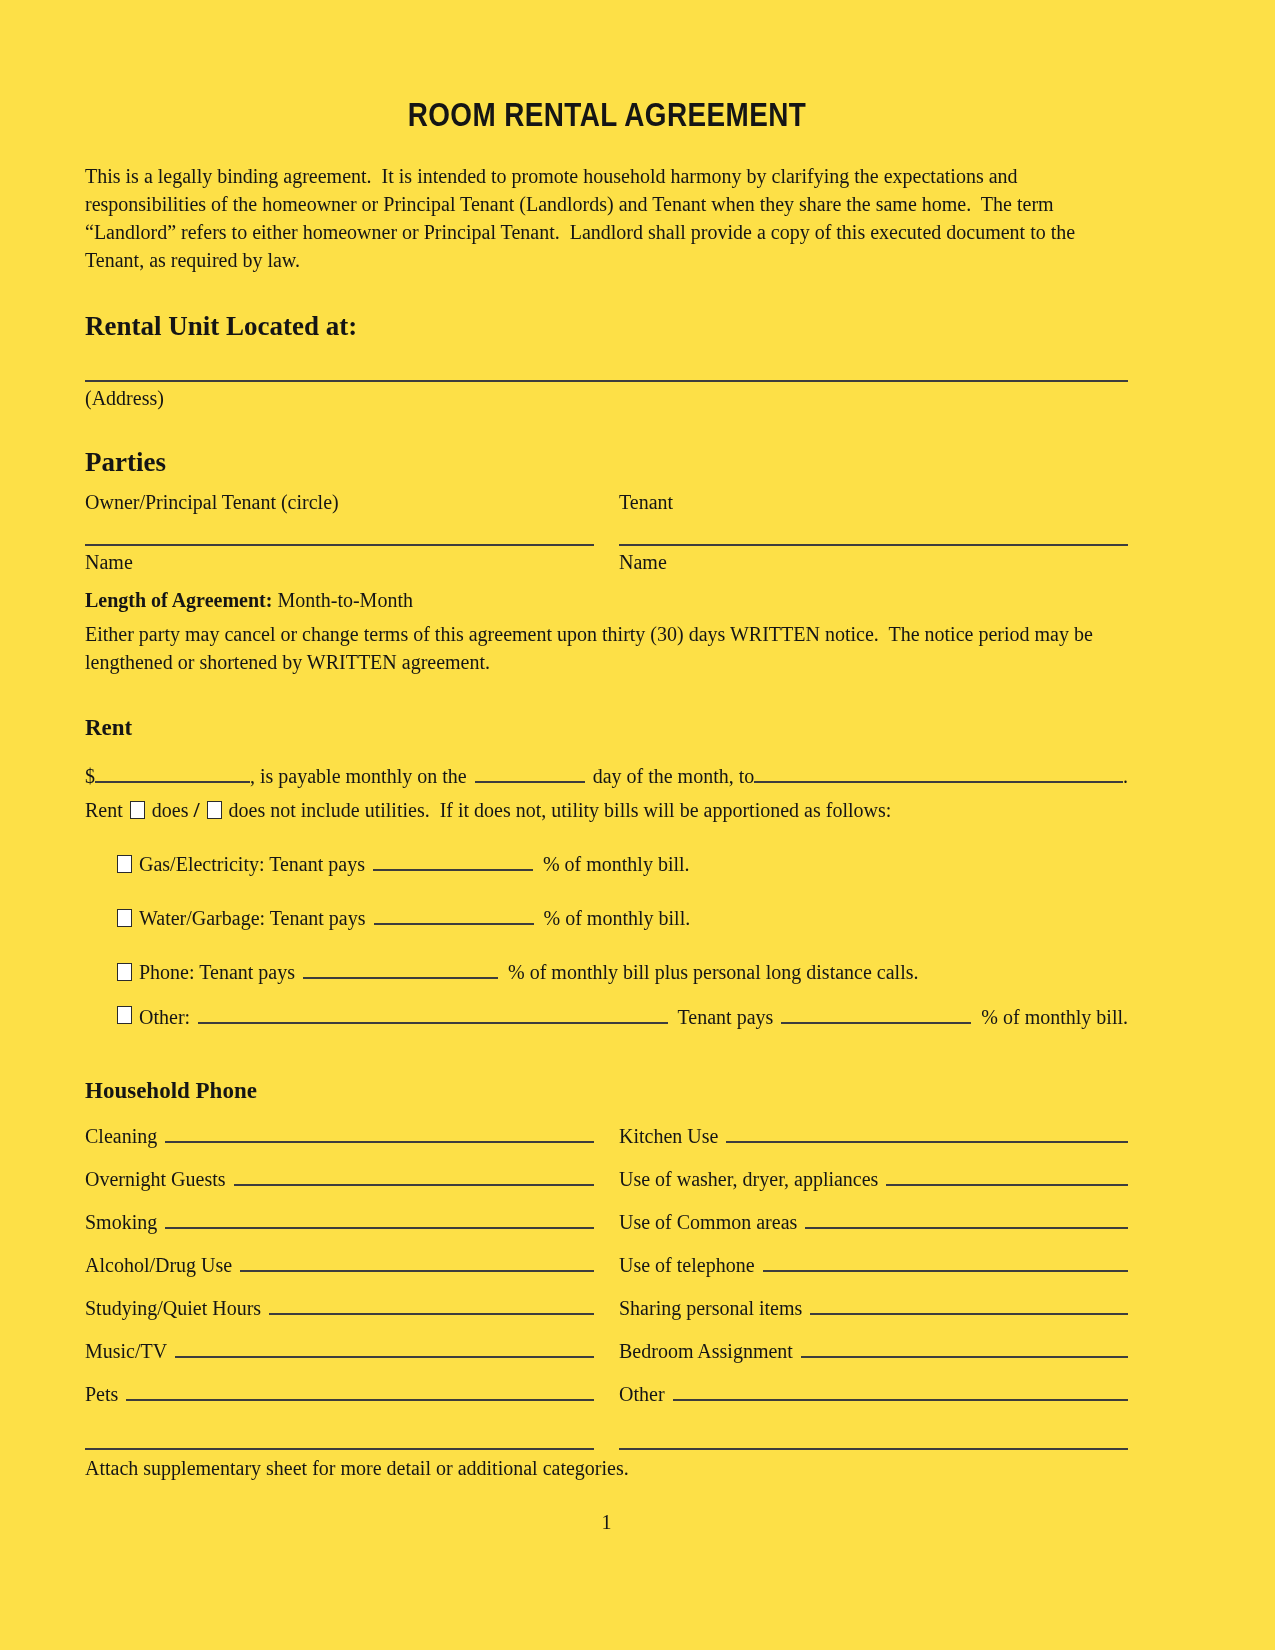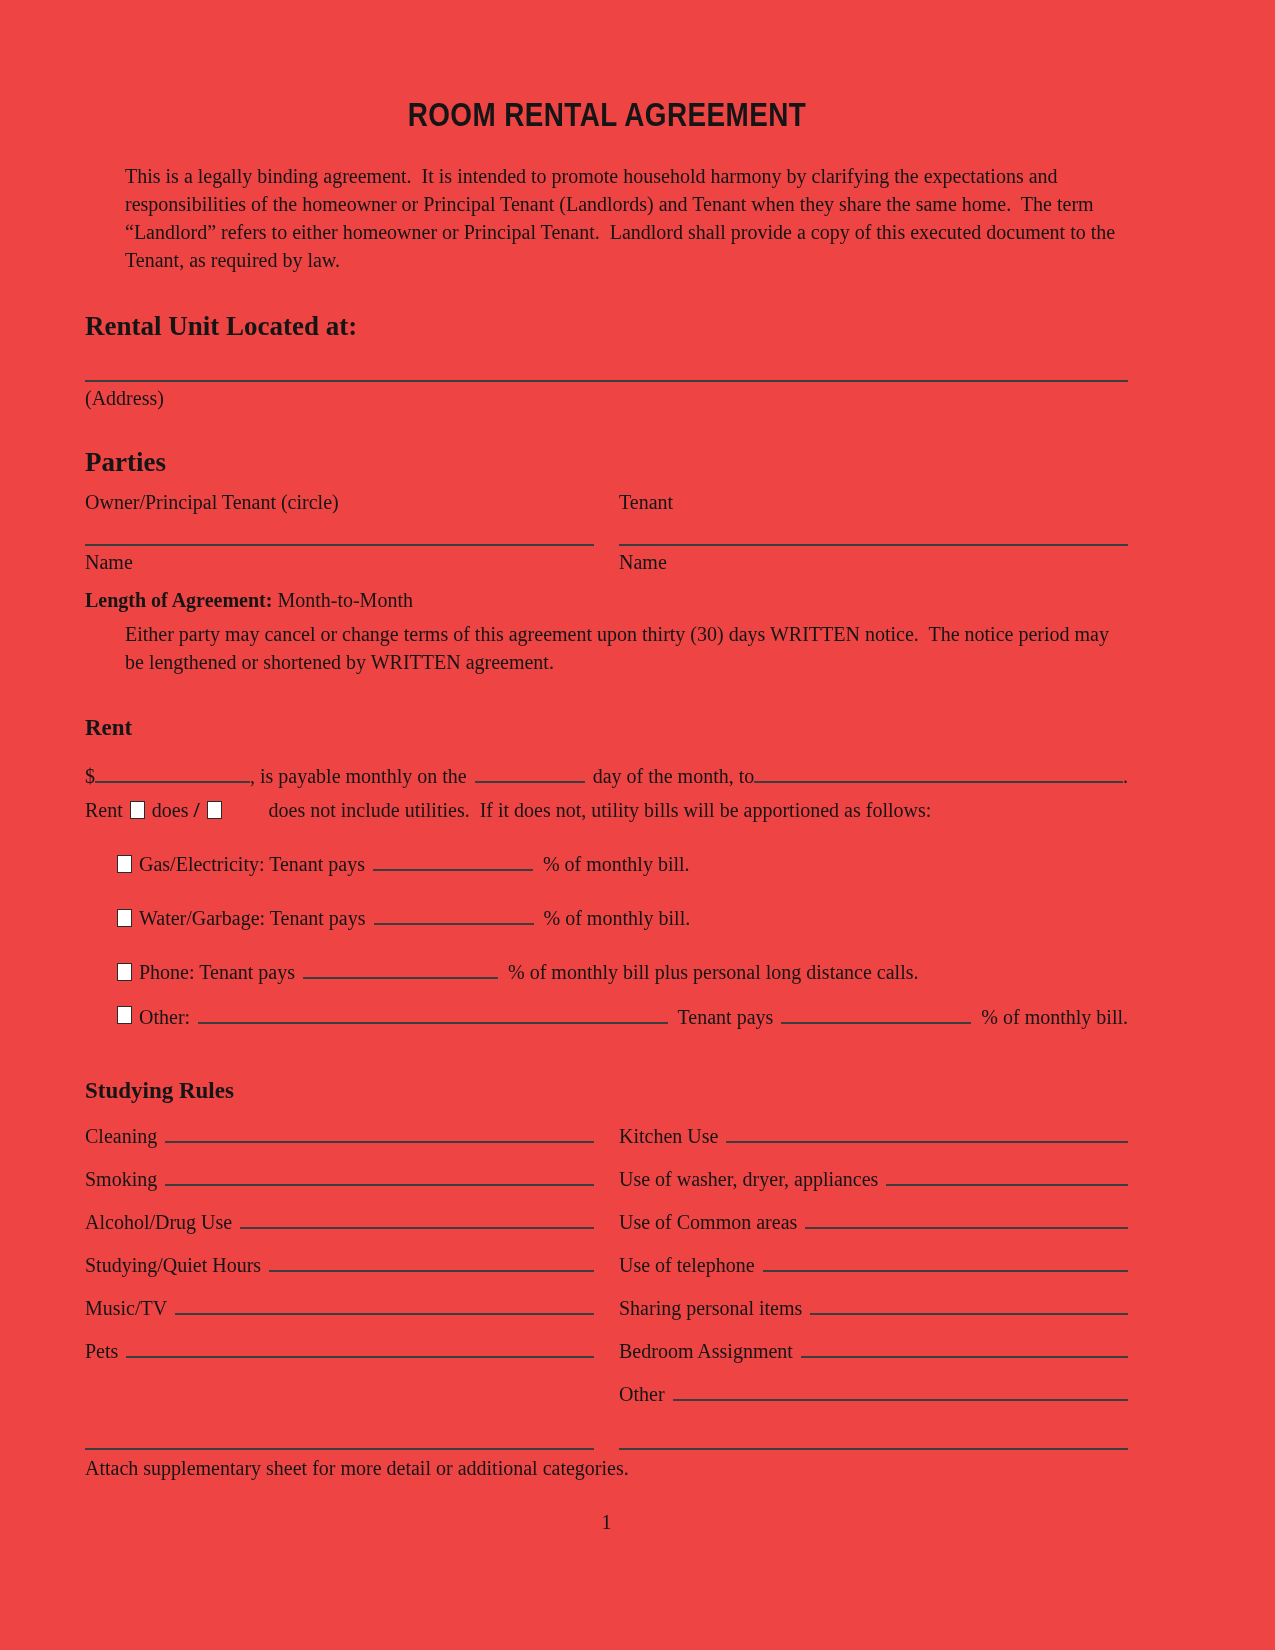--- a/index.html
+++ b/index.html
@@ -2,32 +2,32 @@
 <html><head>
 <meta charset="utf-8">
 <style>
   * { box-sizing: border-box; }
   html, body { margin: 0; padding: 0; background: #ffffff; }
   .page {
     width: 1275px; height: 1650px;
     padding: 96px 147px 0 85px;
     font-family: "Liberation Serif", "DejaVu Serif", serif;
     font-size: 20px; line-height: 28px;
-    color: #151515; background: #ef4444;
+    color: #151515; background: #fde047;
     overflow: hidden;
   }
   .title-wrap { display: flex; justify-content: center; }
   h1 {
     font-family: "Liberation Sans", "DejaVu Sans", sans-serif;
     font-size: 34px; line-height: 36px; margin: 0;
     font-weight: 700; white-space: nowrap;
     transform: scaleX(0.82); letter-spacing: 0.5px;
   }
   p { margin: 0; }
-  .prewrap { white-space: pre-wrap; margin-left: 40px; }
+  .prewrap { white-space: pre-wrap; }
   .intro { margin-top: 30px; }
   h2 { font-size: 27px; line-height: 32px; margin: 0; font-weight: 700; }
   h3 { font-size: 23px; line-height: 28px; margin: 0; font-weight: 700; }
   .mt-rental { margin-top: 36px; }
   .mt-parties { margin-top: 34px; }
   .mt-terms { margin-top: 56px; }
   .mt-rent { margin-top: 38px; }
   .mt-household { margin-top: 46px; }
   .rule { border-bottom: 2px solid #3d3d3d; height: 0; }
   .address-rule { margin-top: 38px; }
@@ -135,26 +135,30 @@
 
   <div class="other-row">
     <span class="checkbox"></span>
     <span>Other:</span>
     <span class="fill grow2"></span>
     <span>Tenant pays</span>
     <span class="fill grow g1"></span>
     <span>% of monthly bill.</span>
   </div>
 
-  <h3 class="mt-household">Studying Rules</h3>
+  <h3 class="mt-household">Household Phone</h3>
 
   <div class="two-col rules">
     <div class="col">
       <div class="rr">
           <span class="lbl">Cleaning</span>
+          <span class="fill"></span>
+        </div>
+      <div class="rr">
+          <span class="lbl">Overnight Guests</span>
           <span class="fill"></span>
         </div>
       <div class="rr">
           <span class="lbl">Smoking</span>
           <span class="fill"></span>
         </div>
       <div class="rr">
           <span class="lbl">Alcohol/Drug Use</span>
           <span class="fill"></span>
         </div>

